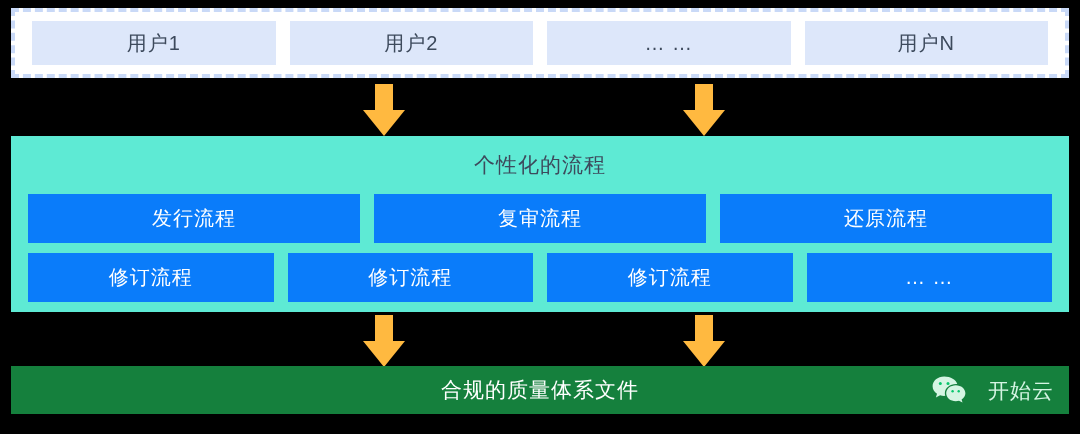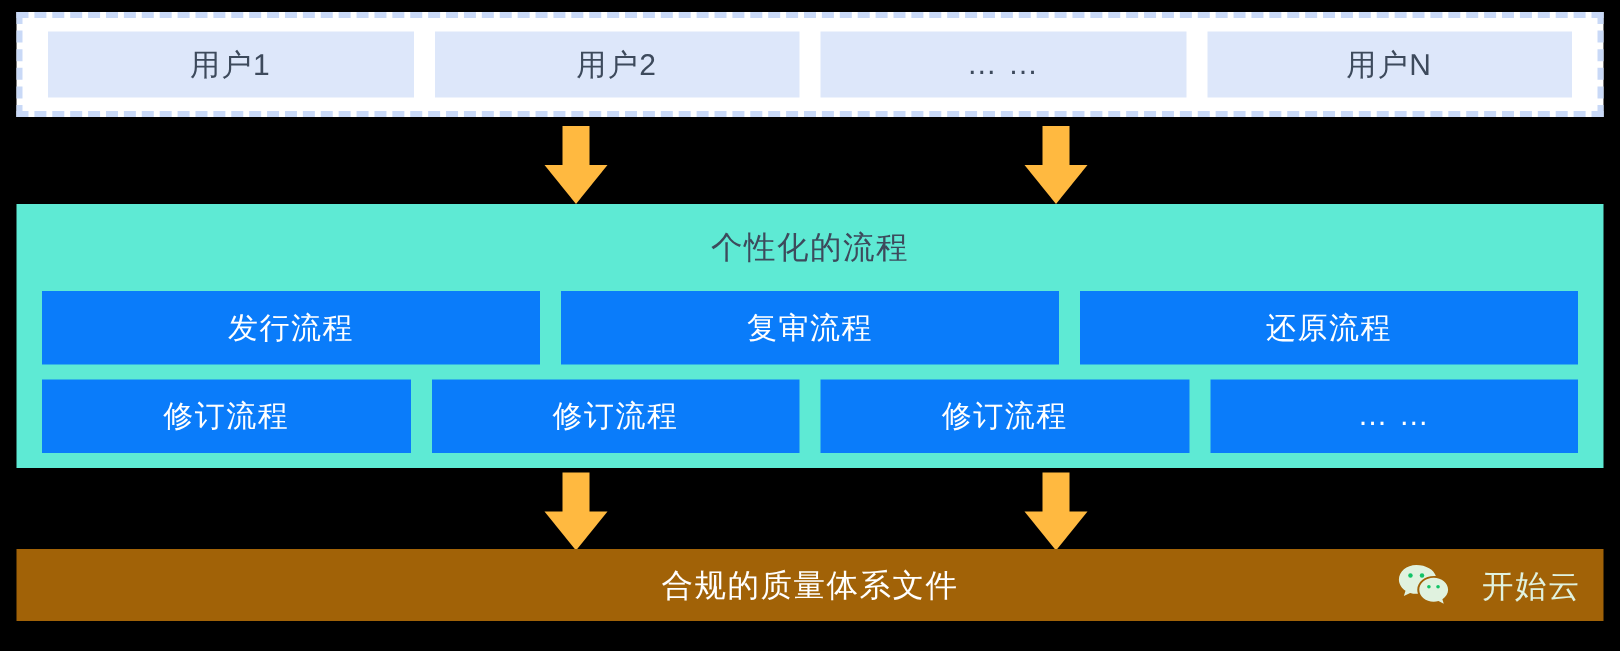--- a/index.html
+++ b/index.html
@@ -118,21 +118,21 @@
     letter-spacing: 1px;
   }
 
   
   .result-bar {
     position: absolute;
     left: 11px;
     top: 366px;
     width: 1058px;
     height: 48px;
-    background: #a16207;
+    background: #15803d;
     display: flex;
     align-items: center;
     justify-content: center;
     color: #ffffff;
     font-size: 21px;
     letter-spacing: 1px;
   }
 
   
   .watermark {

